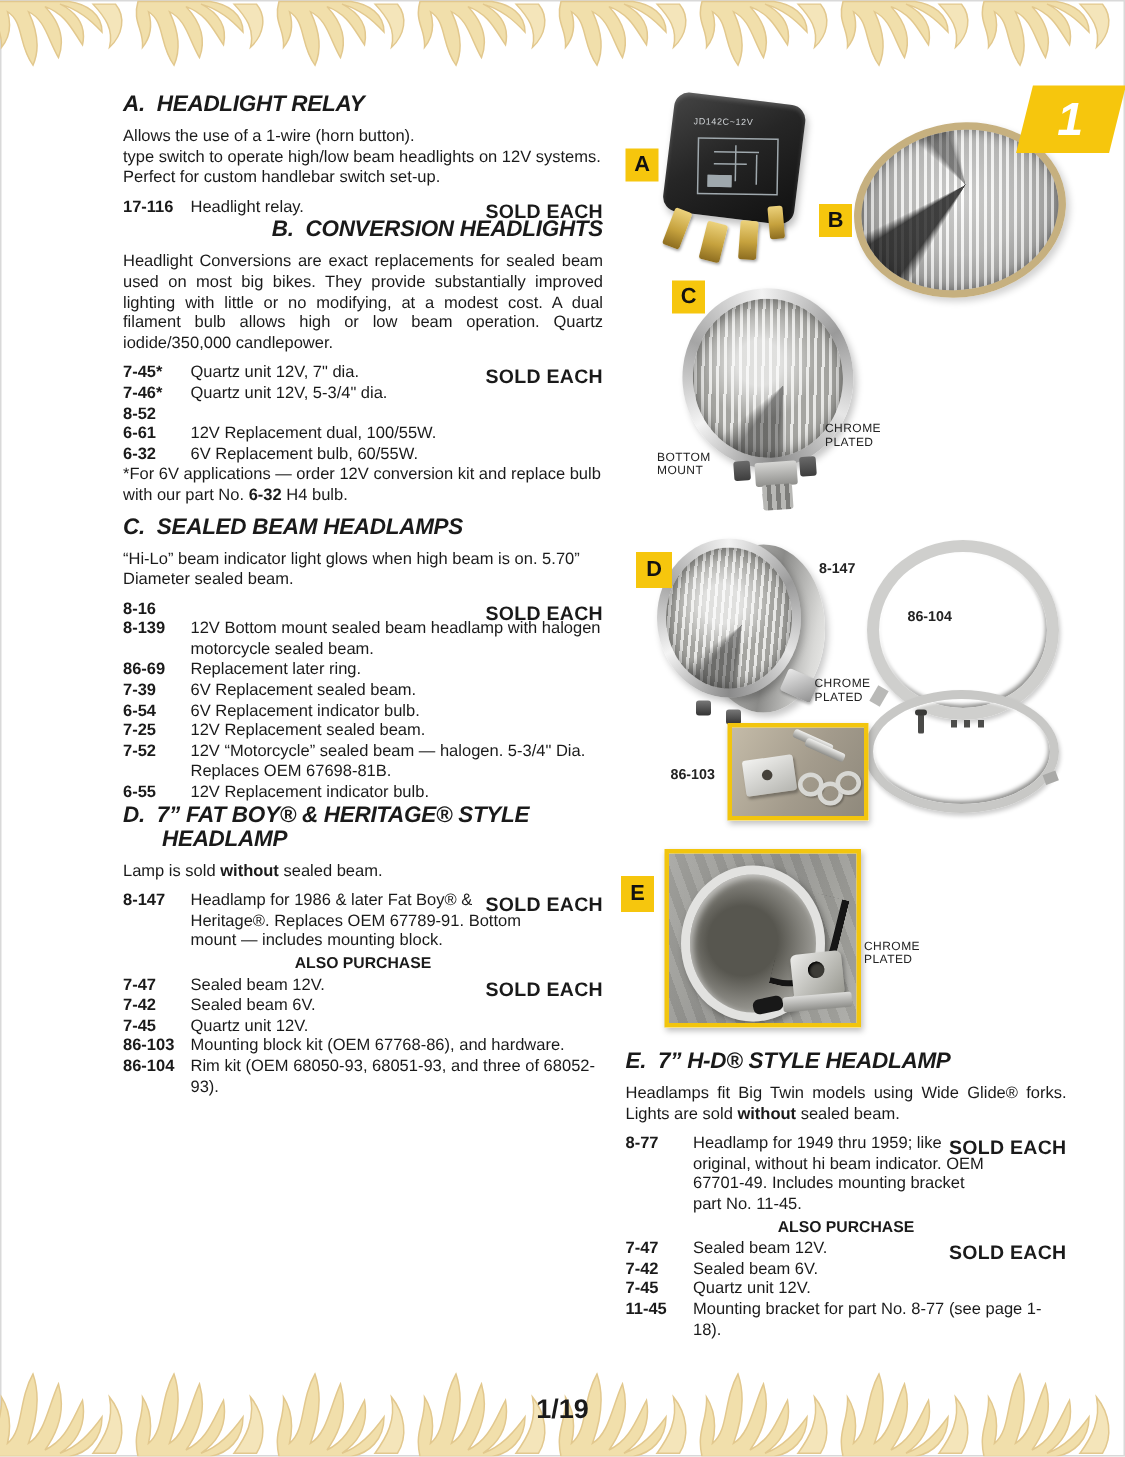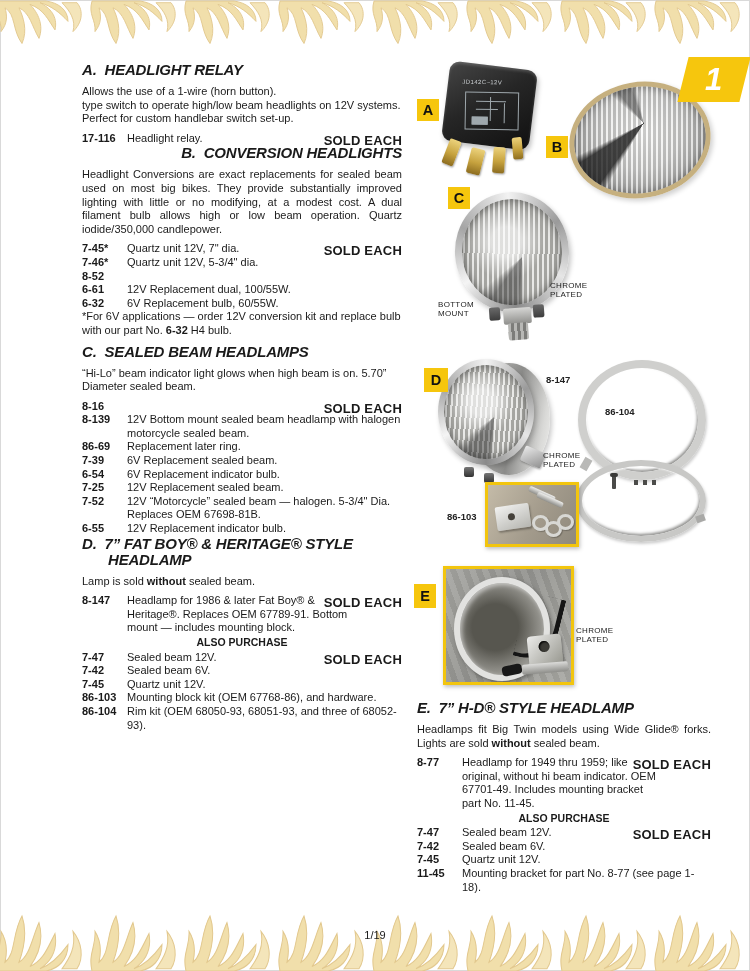--- a/index.html
+++ b/index.html
@@ -22,21 +22,21 @@
   .footnote{margin-top:12px;margin-bottom:0;}
   .items{margin:0;}
   .item-row{position:relative;display:flex;}
   .item-row .num{flex:0 0 45px;font-weight:bold;}
   .item-row .desc{flex:1;}
   .item-row.has-sold .desc{padding-right:52px;}
   .item-row .sold{position:absolute;right:0;top:2px;font-size:13px;font-weight:bold;letter-spacing:.2px;}
   .item-row .centertext{flex:1;text-align:center;font-weight:bold;font-size:10.5px;padding:1px 0;}
   .item-row span:empty{display:none;}
   
-  .footer-page{position:absolute;left:0;right:0;top:929px;text-align:center;font-weight:normal;font-size:11px;z-index:6;}
+  .footer-page{position:absolute;left:0;right:0;top:929px;text-align:center;font-weight:bold;font-size:18px;z-index:6;}
   
   .fig-label{position:absolute;width:22px;height:22px;background:#f6c60d;color:#111;
     font-weight:bold;font-size:14.5px;display:flex;align-items:center;justify-content:center;z-index:5;}
   .tab-1{position:absolute;left:683px;top:57px;width:62px;height:45px;background:#f6c60d;
     transform:skewX(-14deg);z-index:4;display:flex;align-items:center;justify-content:center;}
   .tab-1 span{transform:skewX(14deg);font-style:italic;font-weight:bold;font-size:31px;color:#fff;}
   
   .figcap{position:absolute;font-size:8px;line-height:9px;font-weight:normal;letter-spacing:.3px;
     white-space:pre-line;text-align:left;color:#222;z-index:5;}
   .partnum{position:absolute;font-size:9.5px;font-weight:bold;color:#222;z-index:5;}

